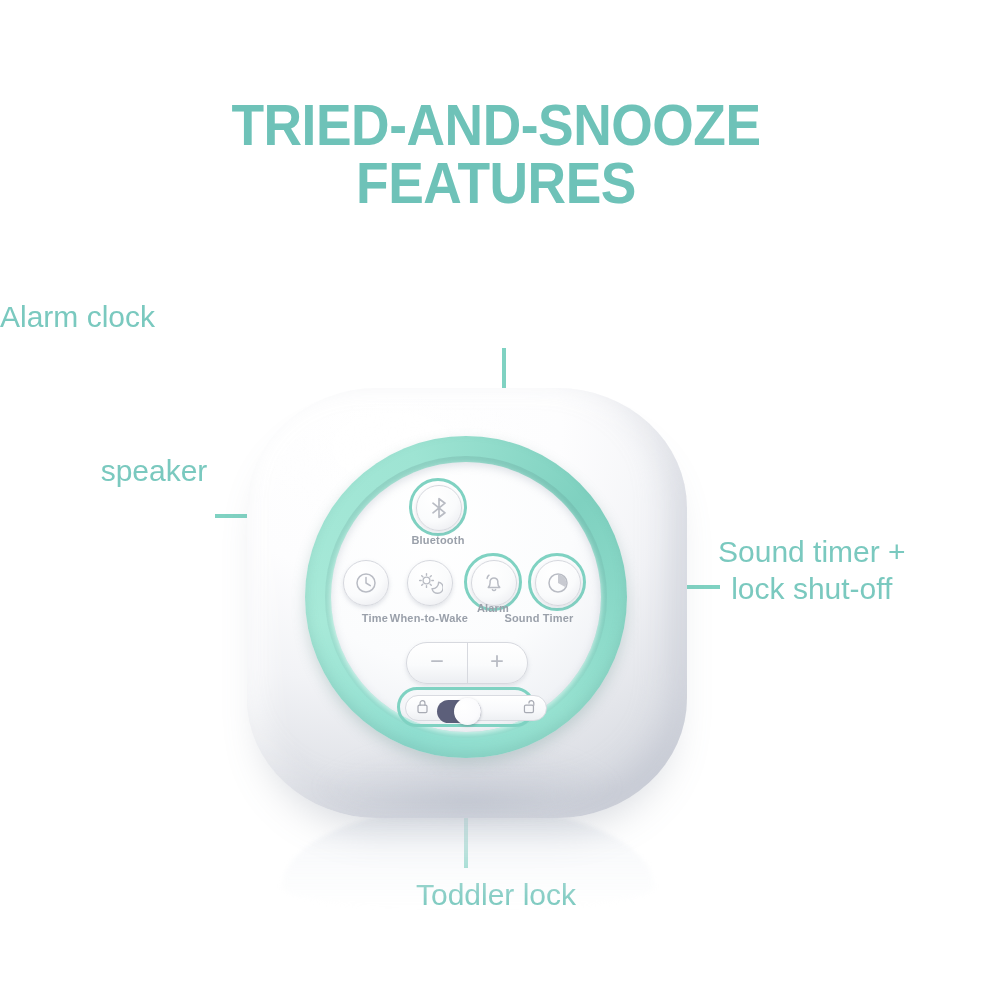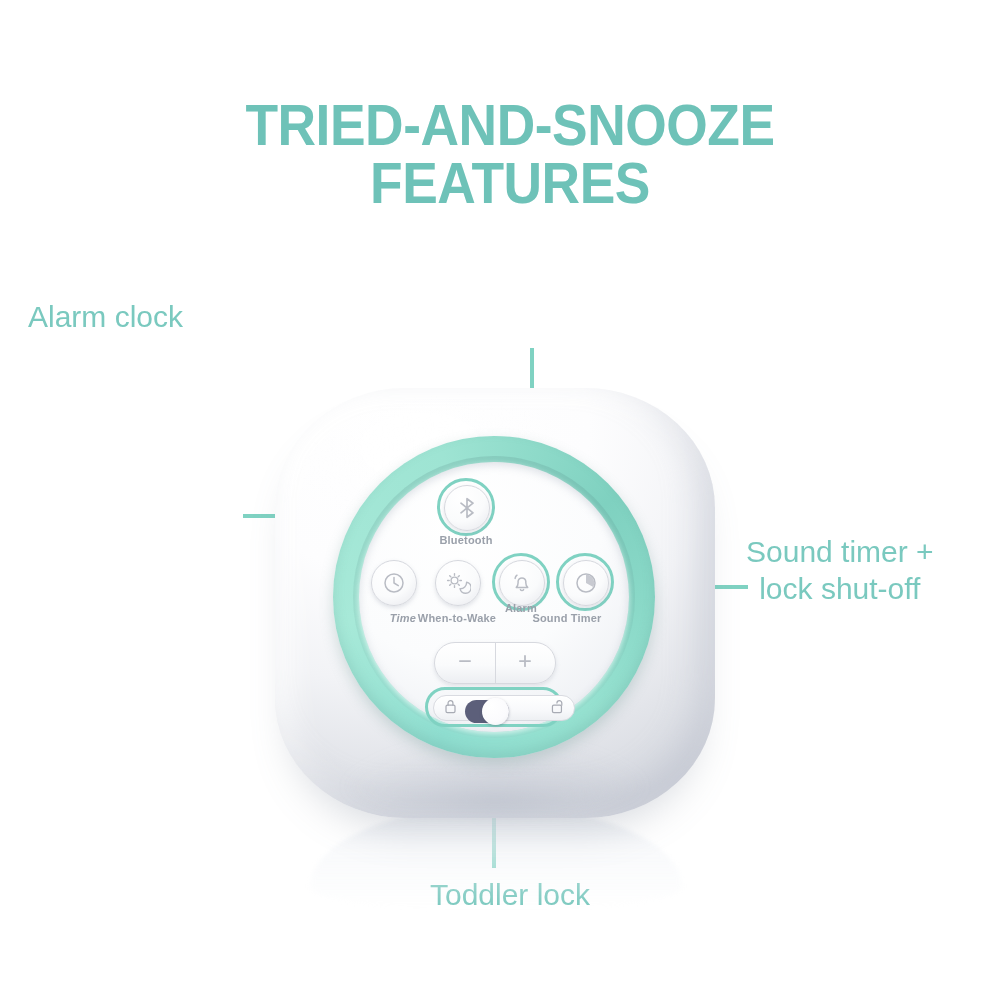--- a/index.html
+++ b/index.html
@@ -4,21 +4,21 @@
 <title>Tried-and-Snooze Features</title>
 <style>
   html,body{margin:0;padding:0;}
   body{
     width:992px;height:992px;
     background:#ffffff;
     font-family:"Liberation Sans", sans-serif;
     overflow:hidden;
     position:relative;
   }
-  .stage{position:absolute;inset:0;margin-left:28px;}
+  .stage{position:absolute;inset:0;}
 
   
   .title{
     position:absolute;left:0;right:0;top:96px;
     text-align:center;
     color:#6ec2b8;
     font-family:"Liberation Sans", sans-serif;
     font-weight:bold;
     font-size:58px;
     line-height:58px;
@@ -180,20 +180,21 @@
   <div class="lead" id="lead-alarm"></div>
   <div class="lead" id="lead-bluetooth"></div>
   <div class="lead" id="lead-sound"></div>
   <div class="lead" id="lead-toddler"></div>
 
   <div class="callout" id="callout-alarm">
     <span>Alarm clock</span>
   </div>
 
   <div class="callout" id="callout-bluetooth">
+    <div>speaker</div>
   </div>
 
   <div class="callout" id="callout-sound">
     <div>Sound timer +</div>
     <div>lock shut-off</div>
   </div>
 
   <div class="callout" id="callout-toddler">
     <span>Toddler lock</span>
   </div>
@@ -222,21 +223,21 @@
         <div class="btn-label" style="left:57px;top:72px;width:100px;">Bluetooth</div>
 
         <div class="btn" style="left:12px;top:98px;width:44px;height:44px;">
           <span>
             <svg width="24" height="24" viewBox="0 0 24 24" fill="none" stroke="#b9bcc4" stroke-width="1.5" stroke-linecap="round" stroke-linejoin="round">
               <circle cx="12" cy="12" r="9"></circle>
               <path d="M12 6.6 L12 12 L16.3 14.6"></path>
             </svg>
           </span>
         </div>
-        <div class="btn-label" style="left:-8px;top:150px;width:104px;font-style:italic;">Time</div>
+        <div class="btn-label" style="left:-8px;top:150px;width:104px;">Time</div>
 
         <div class="btn" style="left:76px;top:98px;width:44px;height:44px;">
           <span>
             <svg width="26" height="24" viewBox="0 0 26 24" fill="none" stroke="#b9bcc4" stroke-width="1.4" stroke-linecap="round" stroke-linejoin="round">
               <circle cx="9.5" cy="9.5" r="3.4"></circle>
               <path d="M9.5 2.6 L9.5 4.2 M9.5 14.8 L9.5 16.4 M2.6 9.5 L4.2 9.5 M14.8 9.5 L16.4 9.5
                        M4.7 4.7 L5.8 5.8 M13.2 13.2 L14.3 14.3 M14.3 4.7 L13.2 5.8 M5.8 13.2 L4.7 14.3"></path>
               <path d="M21.6 11.2 a5.6 5.6 0 1 1 -6.6 6.5 a6.2 6.2 0 0 0 6.6 -6.5 z"></path>
             </svg>
           </span>

